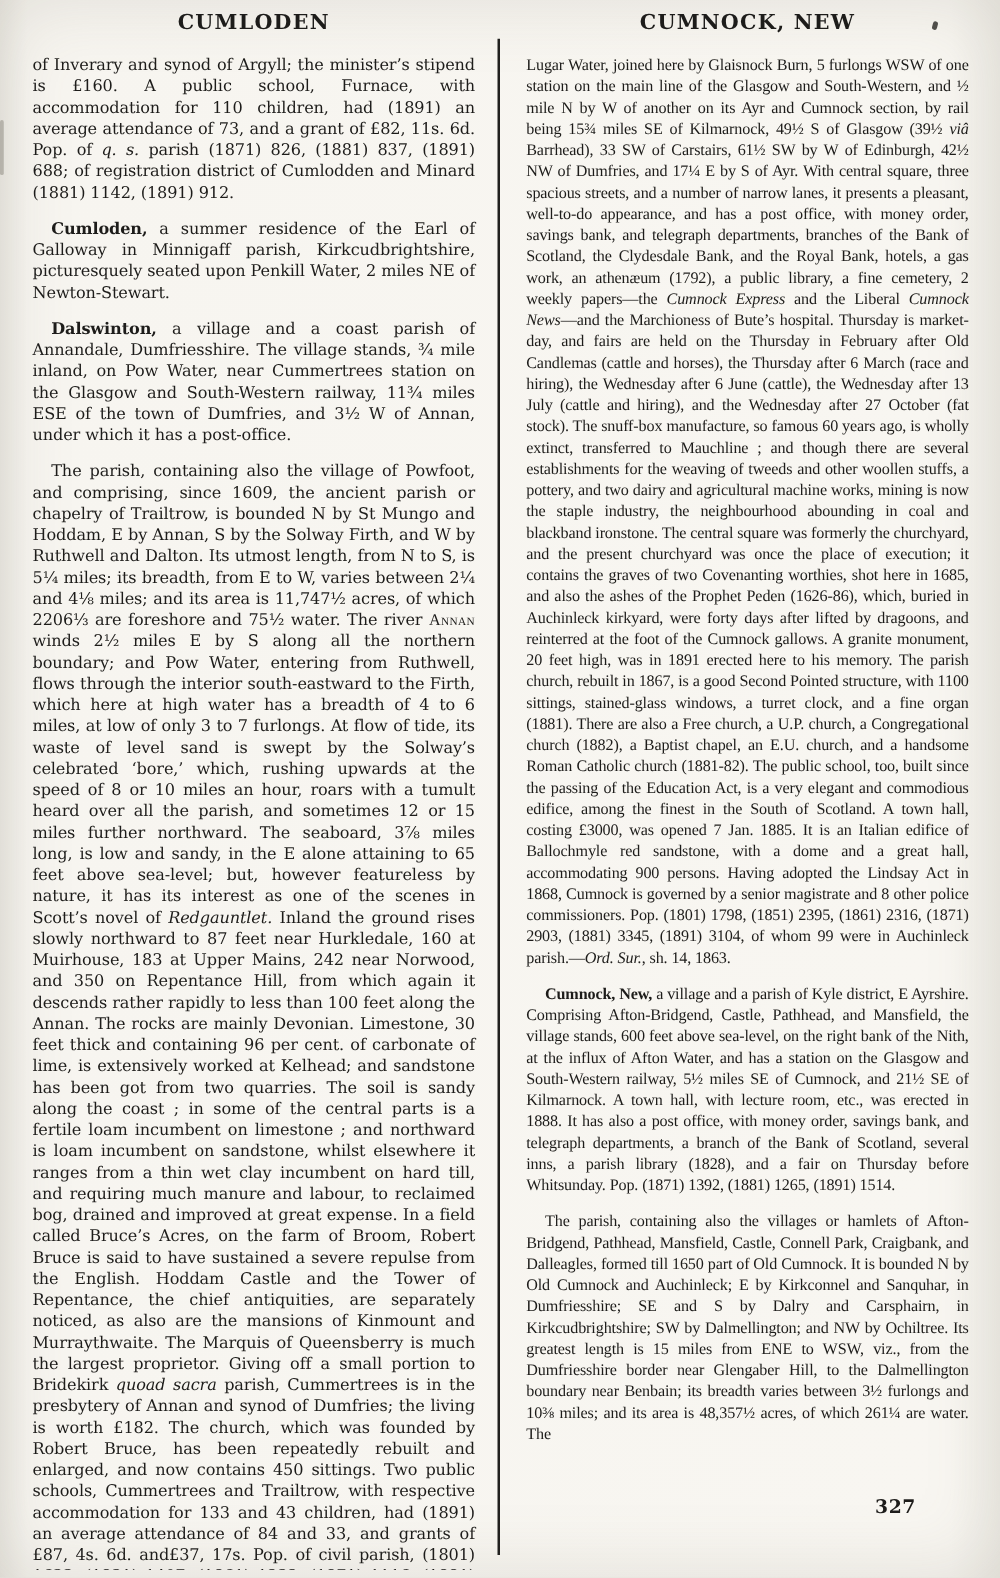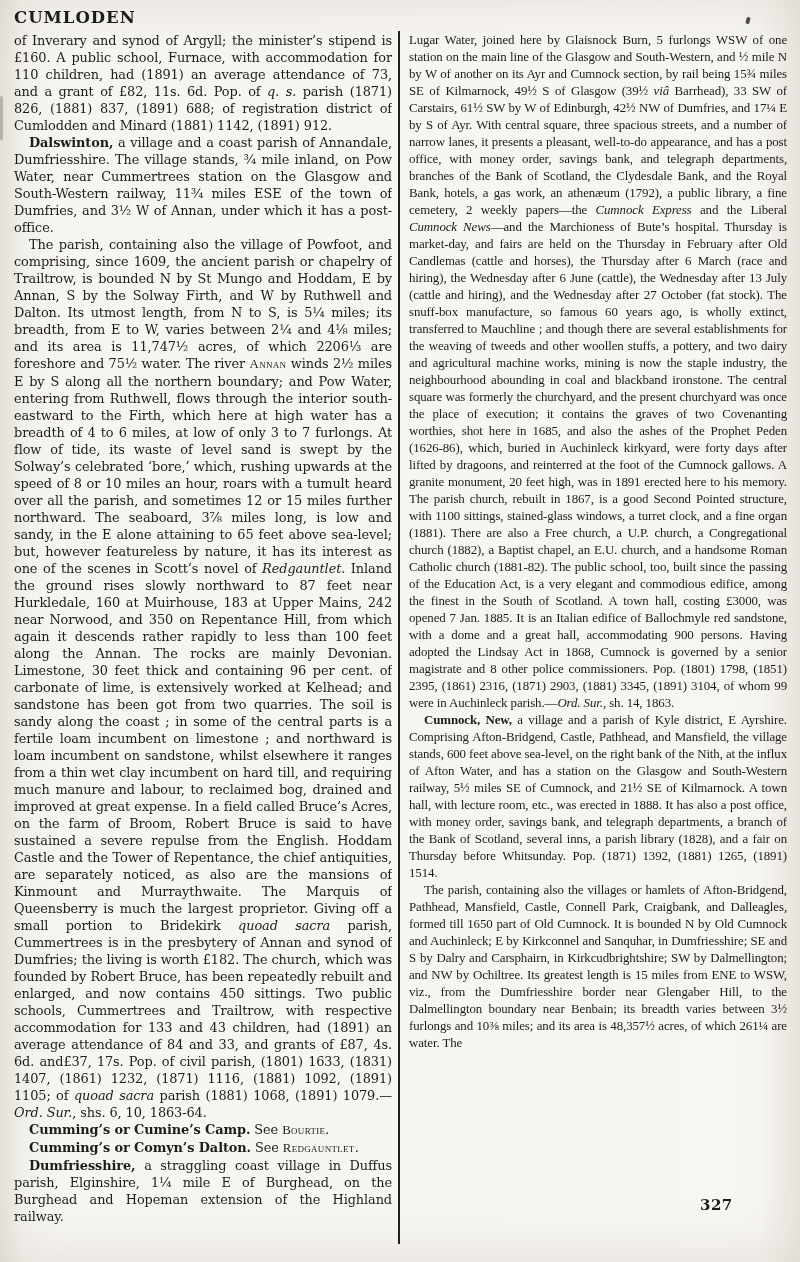--- a/index.html
+++ b/index.html
@@ -10,36 +10,36 @@
   }
   .page{
     position:relative;width:800px;height:1262px;overflow:hidden;
     background:linear-gradient(90deg,#eceae4 0px,#f7f5f0 22px,#f8f6f1 760px,#f0eee8 800px),#f7f5f0;
     color:#1d1c1a;
     box-shadow:inset 0 0 60px rgba(120,115,100,0.18);
   }
   .col-header{
     position:absolute;top:8px;height:22px;
     font-weight:700;font-size:16.5px;letter-spacing:1px;
-    text-align:left;white-space:nowrap;
+    text-align:center;white-space:nowrap;
   }
   .col-header.left{left:14px;width:378px;}
   .col-header.right{left:408px;width:380px;}
   .divider{
     position:absolute;left:398px;top:31px;width:2px;height:1213px;
     background:#21201e;
   }
   .column{
     position:absolute;top:32px;width:378px;height:1224px;overflow:hidden;
     font-size:12.9px;line-height:17px;letter-spacing:-0.1px;
     text-align:justify;
   }
   .column.left{left:14px;}
   .column.right{left:409px;font-family:Liberation Serif, serif;}
-  .column p{margin:0;padding:0;}
+  .column p{margin:12px;padding:0;}
   .column p.ind{text-indent:15px;}
   .s-b{font-weight:700;}
   .s-i{font-style:italic;}
   .s-sc{font-variant:small-caps;letter-spacing:0.3px;font-family:Liberation Serif, serif;}
   .page-number{
     position:absolute;left:700px;top:1196px;width:40px;
     font-size:15px;font-weight:700;letter-spacing:0.5px;
   }
   .ink-speck{
     position:absolute;left:746px;top:17px;width:4px;height:7px;
@@ -48,25 +48,27 @@
   .edge-smudge{
     position:absolute;left:0;top:96px;width:3px;height:44px;
     background:#8a867c;opacity:.5;border-radius:2px;
   }
 </style>
 </head>
 <body>
 
 <div class="page">
   <div class="col-header left">CUMLODEN</div>
+  <div class="col-header right">CUMNOCK, NEW</div>
   <span class="ink-speck"></span>
   <span class="edge-smudge"></span>
   <div class="divider"></div>
   <div class="column left">
       <p class=""><span class="s-n">of Inverary and synod of Argyll; the minister’s stipend is £160.  A public school, Furnace, with accommodation for 110 children, had (1891) an average attendance of 73, and a grant of £82, 11s. 6d.  Pop. of </span><span class="s-i">q. s.</span><span class="s-n"> parish (1871) 826, (1881) 837, (1891) 688; of registration district of Cumlodden and Minard (1881) 1142, (1891) 912.</span></p>
+      <p class="ind"><span class="s-b">Cumloden,</span><span class="s-n"> a summer residence of the Earl of Galloway in Minnigaff parish, Kirkcudbrightshire, picturesquely seated upon Penkill Water, 2 miles NE of Newton-Stewart.</span></p>
       <p class="ind"><span class="s-b">Dalswinton,</span><span class="s-n"> a village and a coast parish of Annandale, Dumfriesshire.  The village stands, ¾ mile inland, on Pow Water, near Cummertrees station on the Glasgow and South-Western railway, 11¾ miles ESE of the town of Dumfries, and 3½ W of Annan, under which it has a post-office.</span></p>
       <p class="ind"><span class="s-n">The parish, containing also the village of Powfoot, and comprising, since 1609, the ancient parish or chapelry of Trailtrow, is bounded N by St Mungo and Hoddam, E by Annan, S by the Solway Firth, and W by Ruthwell and Dalton.  Its utmost length, from N to S, is 5¼ miles; its breadth, from E to W, varies between 2¼ and 4⅛ miles; and its area is 11,747½ acres, of which 2206⅓ are foreshore and 75½ water.  The river </span><span class="s-sc">Annan</span><span class="s-n"> winds 2½ miles E by S along all the northern boundary; and Pow Water, entering from Ruthwell, flows through the interior south-eastward to the Firth, which here at high water has a breadth of 4 to 6 miles, at low of only 3 to 7 furlongs.  At flow of tide, its waste of level sand is swept by the Solway’s celebrated ‘bore,’ which, rushing upwards at the speed of 8 or 10 miles an hour, roars with a tumult heard over all the parish, and sometimes 12 or 15 miles further northward.  The seaboard, 3⅞ miles long, is low and sandy, in the E alone attaining to 65 feet above sea-level; but, however featureless by nature, it has its interest as one of the scenes in Scott’s novel of </span><span class="s-i">Redgauntlet.</span><span class="s-n">  Inland the ground rises slowly northward to 87 feet near Hurkledale, 160 at Muirhouse, 183 at Upper Mains, 242 near Norwood, and 350 on Repentance Hill, from which again it descends rather rapidly to less than 100 feet along the Annan.  The rocks are mainly Devonian.  Limestone, 30 feet thick and containing 96 per cent. of carbonate of lime, is extensively worked at Kelhead; and sandstone has been got from two quarries.  The soil is sandy along the coast ; in some of the central parts is a fertile loam incumbent on limestone ; and northward is loam incumbent on sandstone, whilst elsewhere it ranges from a thin wet clay incumbent on hard till, and requiring much manure and labour, to reclaimed bog, drained and improved at great expense.  In a field called Bruce’s Acres, on the farm of Broom, Robert Bruce is said to have sustained a severe repulse from the English.  Hoddam Castle and the Tower of Repentance, the chief antiquities, are separately noticed, as also are the mansions of Kinmount and Murraythwaite.  The Marquis of Queensberry is much the largest proprietor.  Giving off a small portion to Bridekirk </span><span class="s-i">quoad sacra</span><span class="s-n"> parish, Cummertrees is in the presbytery of Annan and synod of Dumfries; the living is worth £182.  The church, which was founded by Robert Bruce, has been repeatedly rebuilt and enlarged, and now contains 450 sittings.  Two public schools, Cummertrees and Trailtrow, with respective accommodation for 133 and 43 children, had (1891) an average attendance of 84 and 33, and grants of £87, 4s. 6d. and£37, 17s.  Pop. of civil parish, (1801) 1633, (1831) 1407, (1861) 1232, (1871) 1116, (1881) 1092, (1891) 1105; of </span><span class="s-i">quoad sacra</span><span class="s-n"> parish (1881) 1068, (1891) 1079.—</span><span class="s-i">Ord. Sur.</span><span class="s-n">, shs. 6, 10, 1863-64.</span></p>
       <p class="ind"><span class="s-b">Cumming’s or Cumine’s Camp.</span><span class="s-n">  See </span><span class="s-sc">Bourtie</span><span class="s-n">.</span></p>
       <p class="ind"><span class="s-b">Cumming’s or Comyn’s Dalton.</span><span class="s-n">  See </span><span class="s-sc">Redgauntlet</span><span class="s-n">.</span></p>
       <p class="ind"><span class="s-b">Dumfriesshire,</span><span class="s-n"> a straggling coast village in Duffus parish, Elginshire, 1¼ mile E of Burghead, on the Burghead and Hopeman extension of the Highland railway.</span></p>
     </div>
   <div class="column right">
       <p class=""><span class="s-n">Lugar Water, joined here by Glaisnock Burn, 5 furlongs WSW of one station on the main line of the Glasgow and South-Western, and ½ mile N by W of another on its Ayr and Cumnock section, by rail being 15¾ miles SE of Kilmarnock, 49½ S of Glasgow (39½ </span><span class="s-i">viâ</span><span class="s-n"> Barrhead), 33 SW of Carstairs, 61½ SW by W of Edinburgh, 42½ NW of Dumfries, and 17¼ E by S of Ayr.  With central square, three spacious streets, and a number of narrow lanes, it presents a pleasant, well-to-do appearance, and has a post office, with money order, savings bank, and telegraph departments, branches of the Bank of Scotland, the Clydesdale Bank, and the Royal Bank, hotels, a gas work, an athenæum (1792), a public library, a fine cemetery, 2 weekly papers—the </span><span class="s-i">Cumnock Express</span><span class="s-n"> and the Liberal </span><span class="s-i">Cumnock News</span><span class="s-n">—and the Marchioness of Bute’s hospital.  Thursday is market-day, and fairs are held on the Thursday in February after Old Candlemas (cattle and horses), the Thursday after 6 March (race and hiring), the Wednesday after 6 June (cattle), the Wednesday after 13 July (cattle and hiring), and the Wednesday after 27 October (fat stock).  The snuff-box manufacture, so famous 60 years ago, is wholly extinct, transferred to Mauchline ; and though there are several establishments for the weaving of tweeds and other woollen stuffs, a pottery, and two dairy and agricultural machine works, mining is now the staple industry, the neighbourhood abounding in coal and blackband ironstone.  The central square was formerly the churchyard, and the present churchyard was once the place of execution; it contains the graves of two Covenanting worthies, shot here in 1685, and also the ashes of the Prophet Peden (1626-86), which, buried in Auchinleck kirkyard, were forty days after lifted by dragoons, and reinterred at the foot of the Cumnock gallows.  A granite monument, 20 feet high, was in 1891 erected here to his memory.  The parish church, rebuilt in 1867, is a good Second Pointed structure, with 1100 sittings, stained-glass windows, a turret clock, and a fine organ (1881).  There are also a Free church, a U.P. church, a Congregational church (1882), a Baptist chapel, an E.U. church, and a handsome Roman Catholic church (1881-82).  The public school, too, built since the passing of the Education Act, is a very elegant and commodious edifice, among the finest in the South of Scotland.  A town hall, costing £3000, was opened 7 Jan. 1885.  It is an Italian edifice of Ballochmyle red sandstone, with a dome and a great hall, accommodating 900 persons.  Having adopted the Lindsay Act in 1868, Cumnock is governed by a senior magistrate and 8 other police commissioners.  Pop. (1801) 1798, (1851) 2395, (1861) 2316, (1871) 2903, (1881) 3345, (1891) 3104, of whom 99 were in Auchinleck parish.—</span><span class="s-i">Ord. Sur.</span><span class="s-n">, sh. 14, 1863.</span></p>
       <p class="ind"><span class="s-b">Cumnock, New,</span><span class="s-n"> a village and a parish of Kyle district, E Ayrshire.  Comprising Afton-Bridgend, Castle, Pathhead, and Mansfield, the village stands, 600 feet above sea-level, on the right bank of the Nith, at the influx of Afton Water, and has a station on the Glasgow and South-Western railway, 5½ miles SE of Cumnock, and 21½ SE of Kilmarnock.  A town hall, with lecture room, etc., was erected in 1888.  It has also a post office, with money order, savings bank, and telegraph departments, a branch of the Bank of Scotland, several inns, a parish library (1828), and a fair on Thursday before Whitsunday.  Pop. (1871) 1392, (1881) 1265, (1891) 1514.</span></p>
       <p class="ind"><span class="s-n">The parish, containing also the villages or hamlets of Afton-Bridgend, Pathhead, Mansfield, Castle, Connell Park, Craigbank, and Dalleagles, formed till 1650 part of Old Cumnock.  It is bounded N by Old Cumnock and Auchinleck; E by Kirkconnel and Sanquhar, in Dumfriesshire; SE and S by Dalry and Carsphairn, in Kirkcudbrightshire; SW by Dalmellington; and NW by Ochiltree.  Its greatest length is 15 miles from ENE to WSW, viz., from the Dumfriesshire border near Glengaber Hill, to the Dalmellington boundary near Benbain; its breadth varies between 3½ furlongs and 10⅜ miles; and its area is 48,357½ acres, of which 261¼ are water.  The </span></p>

